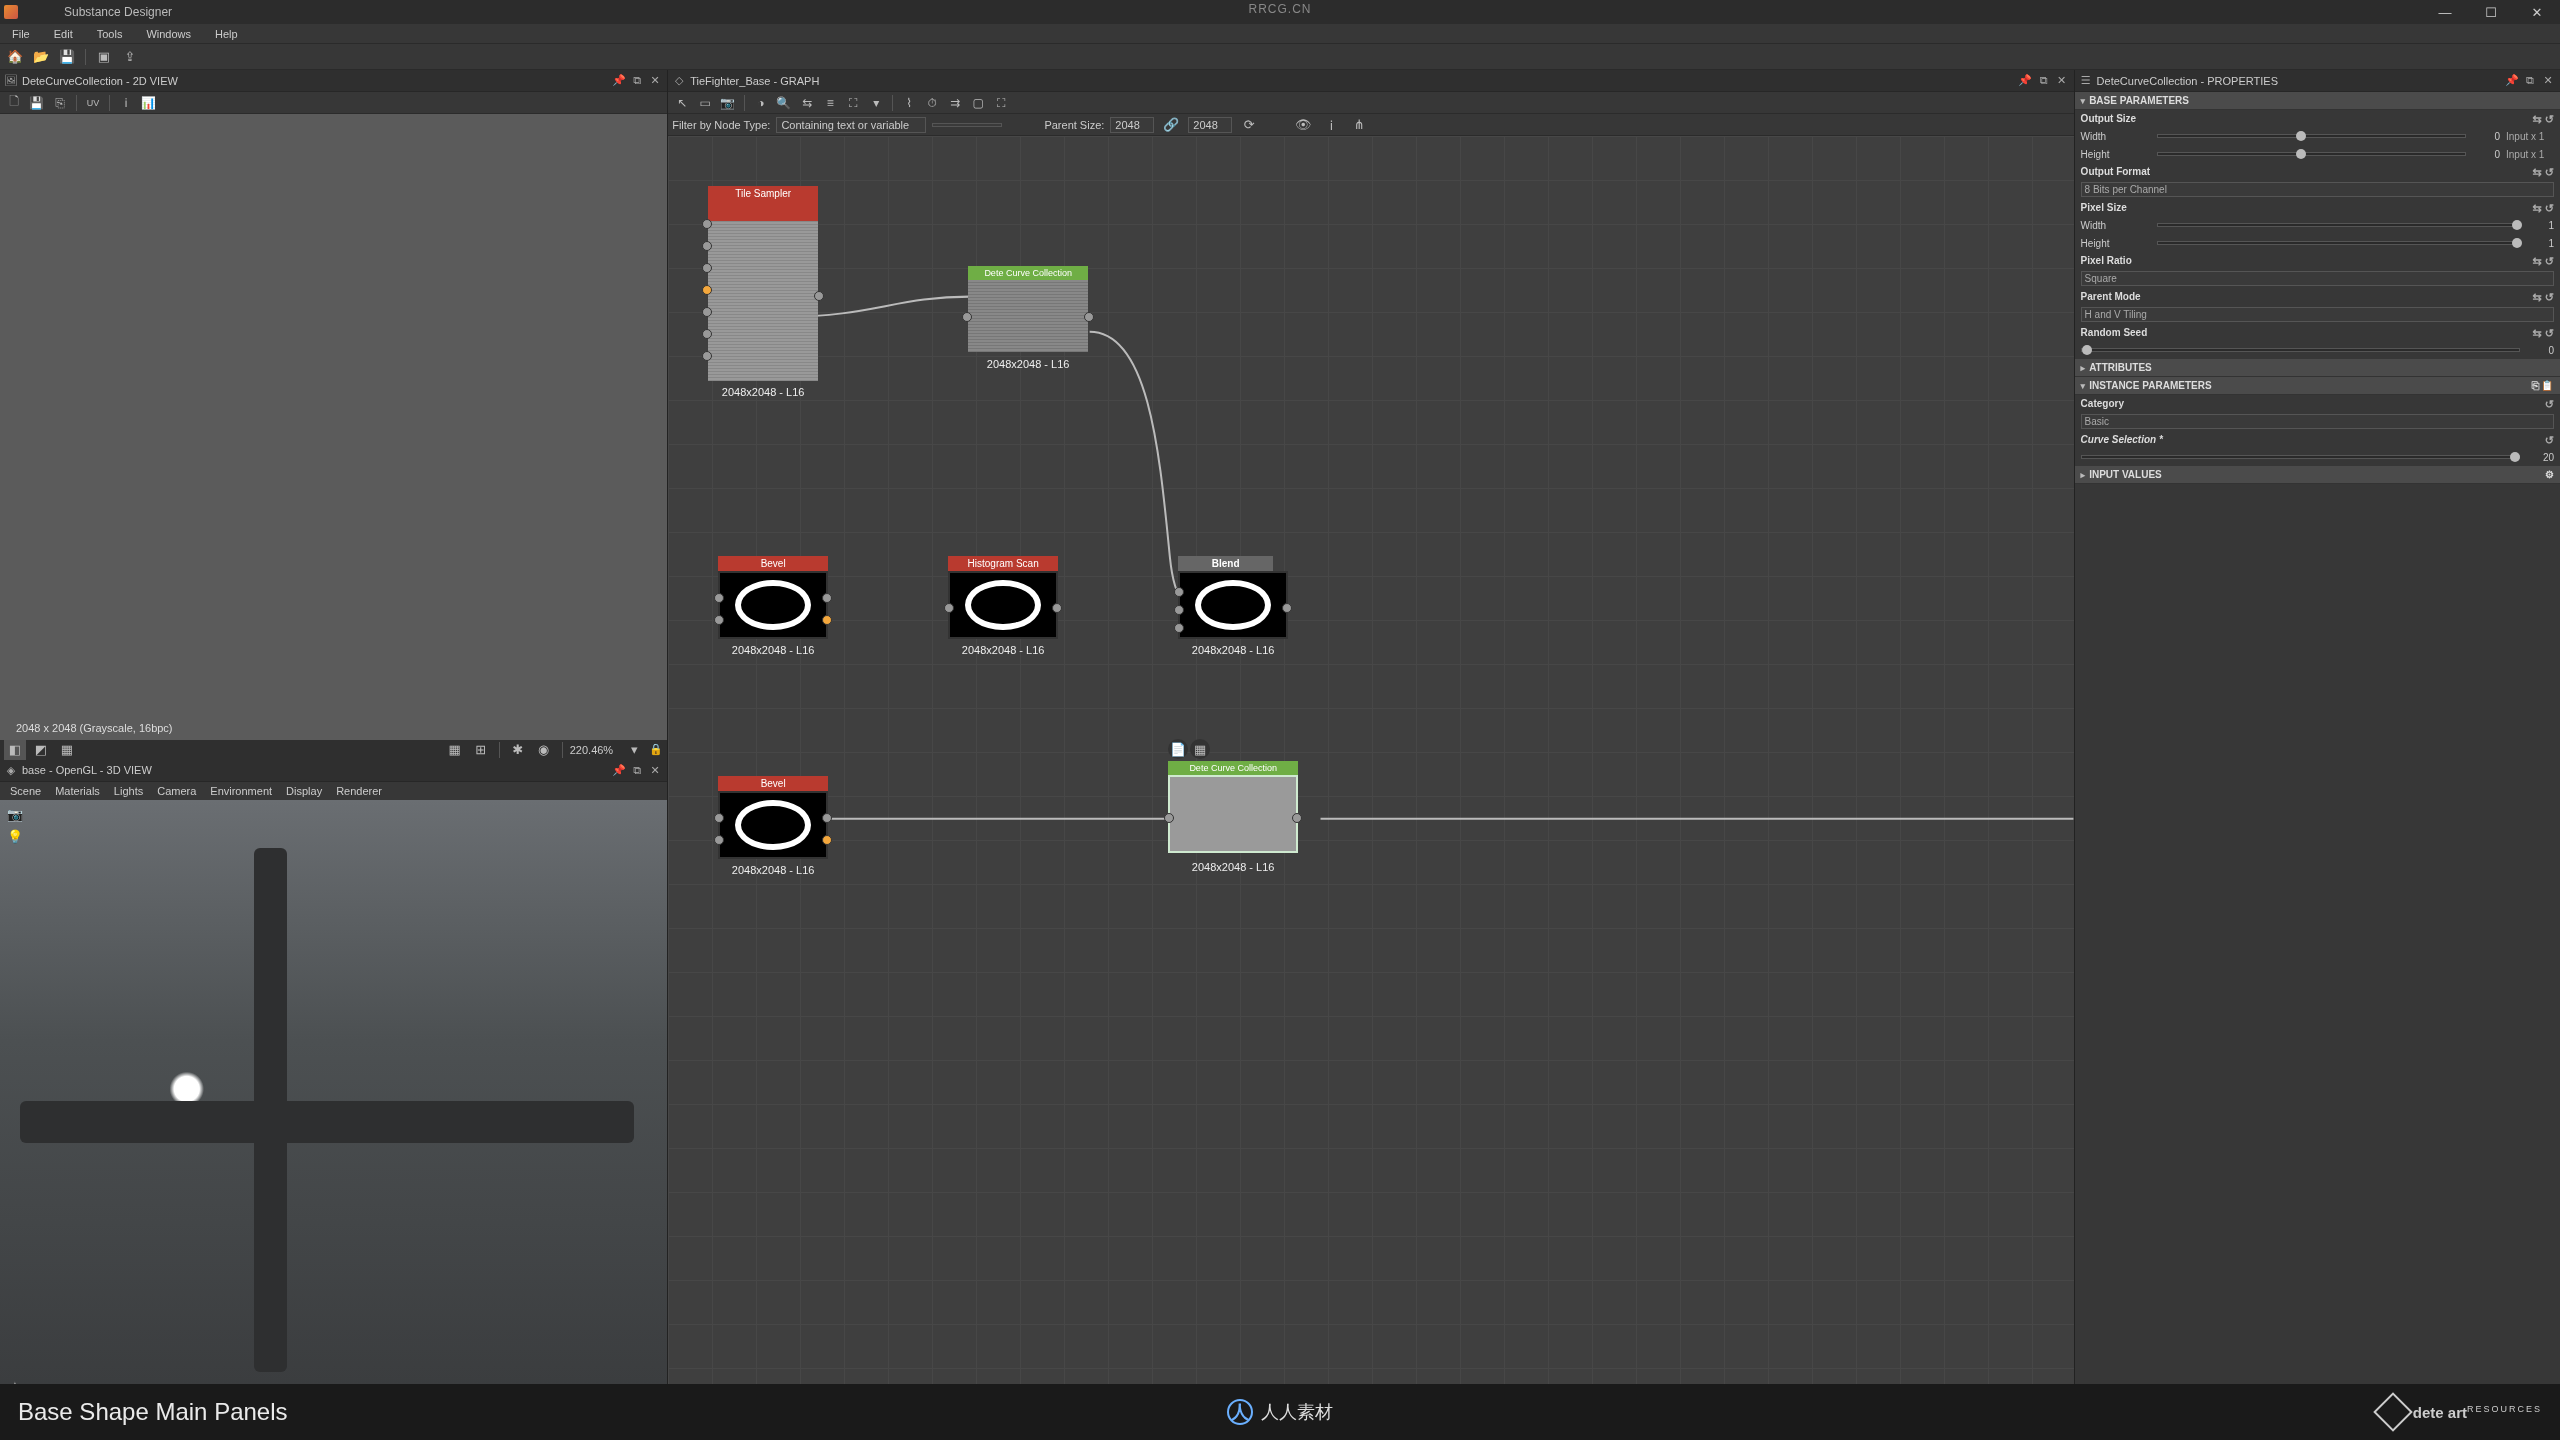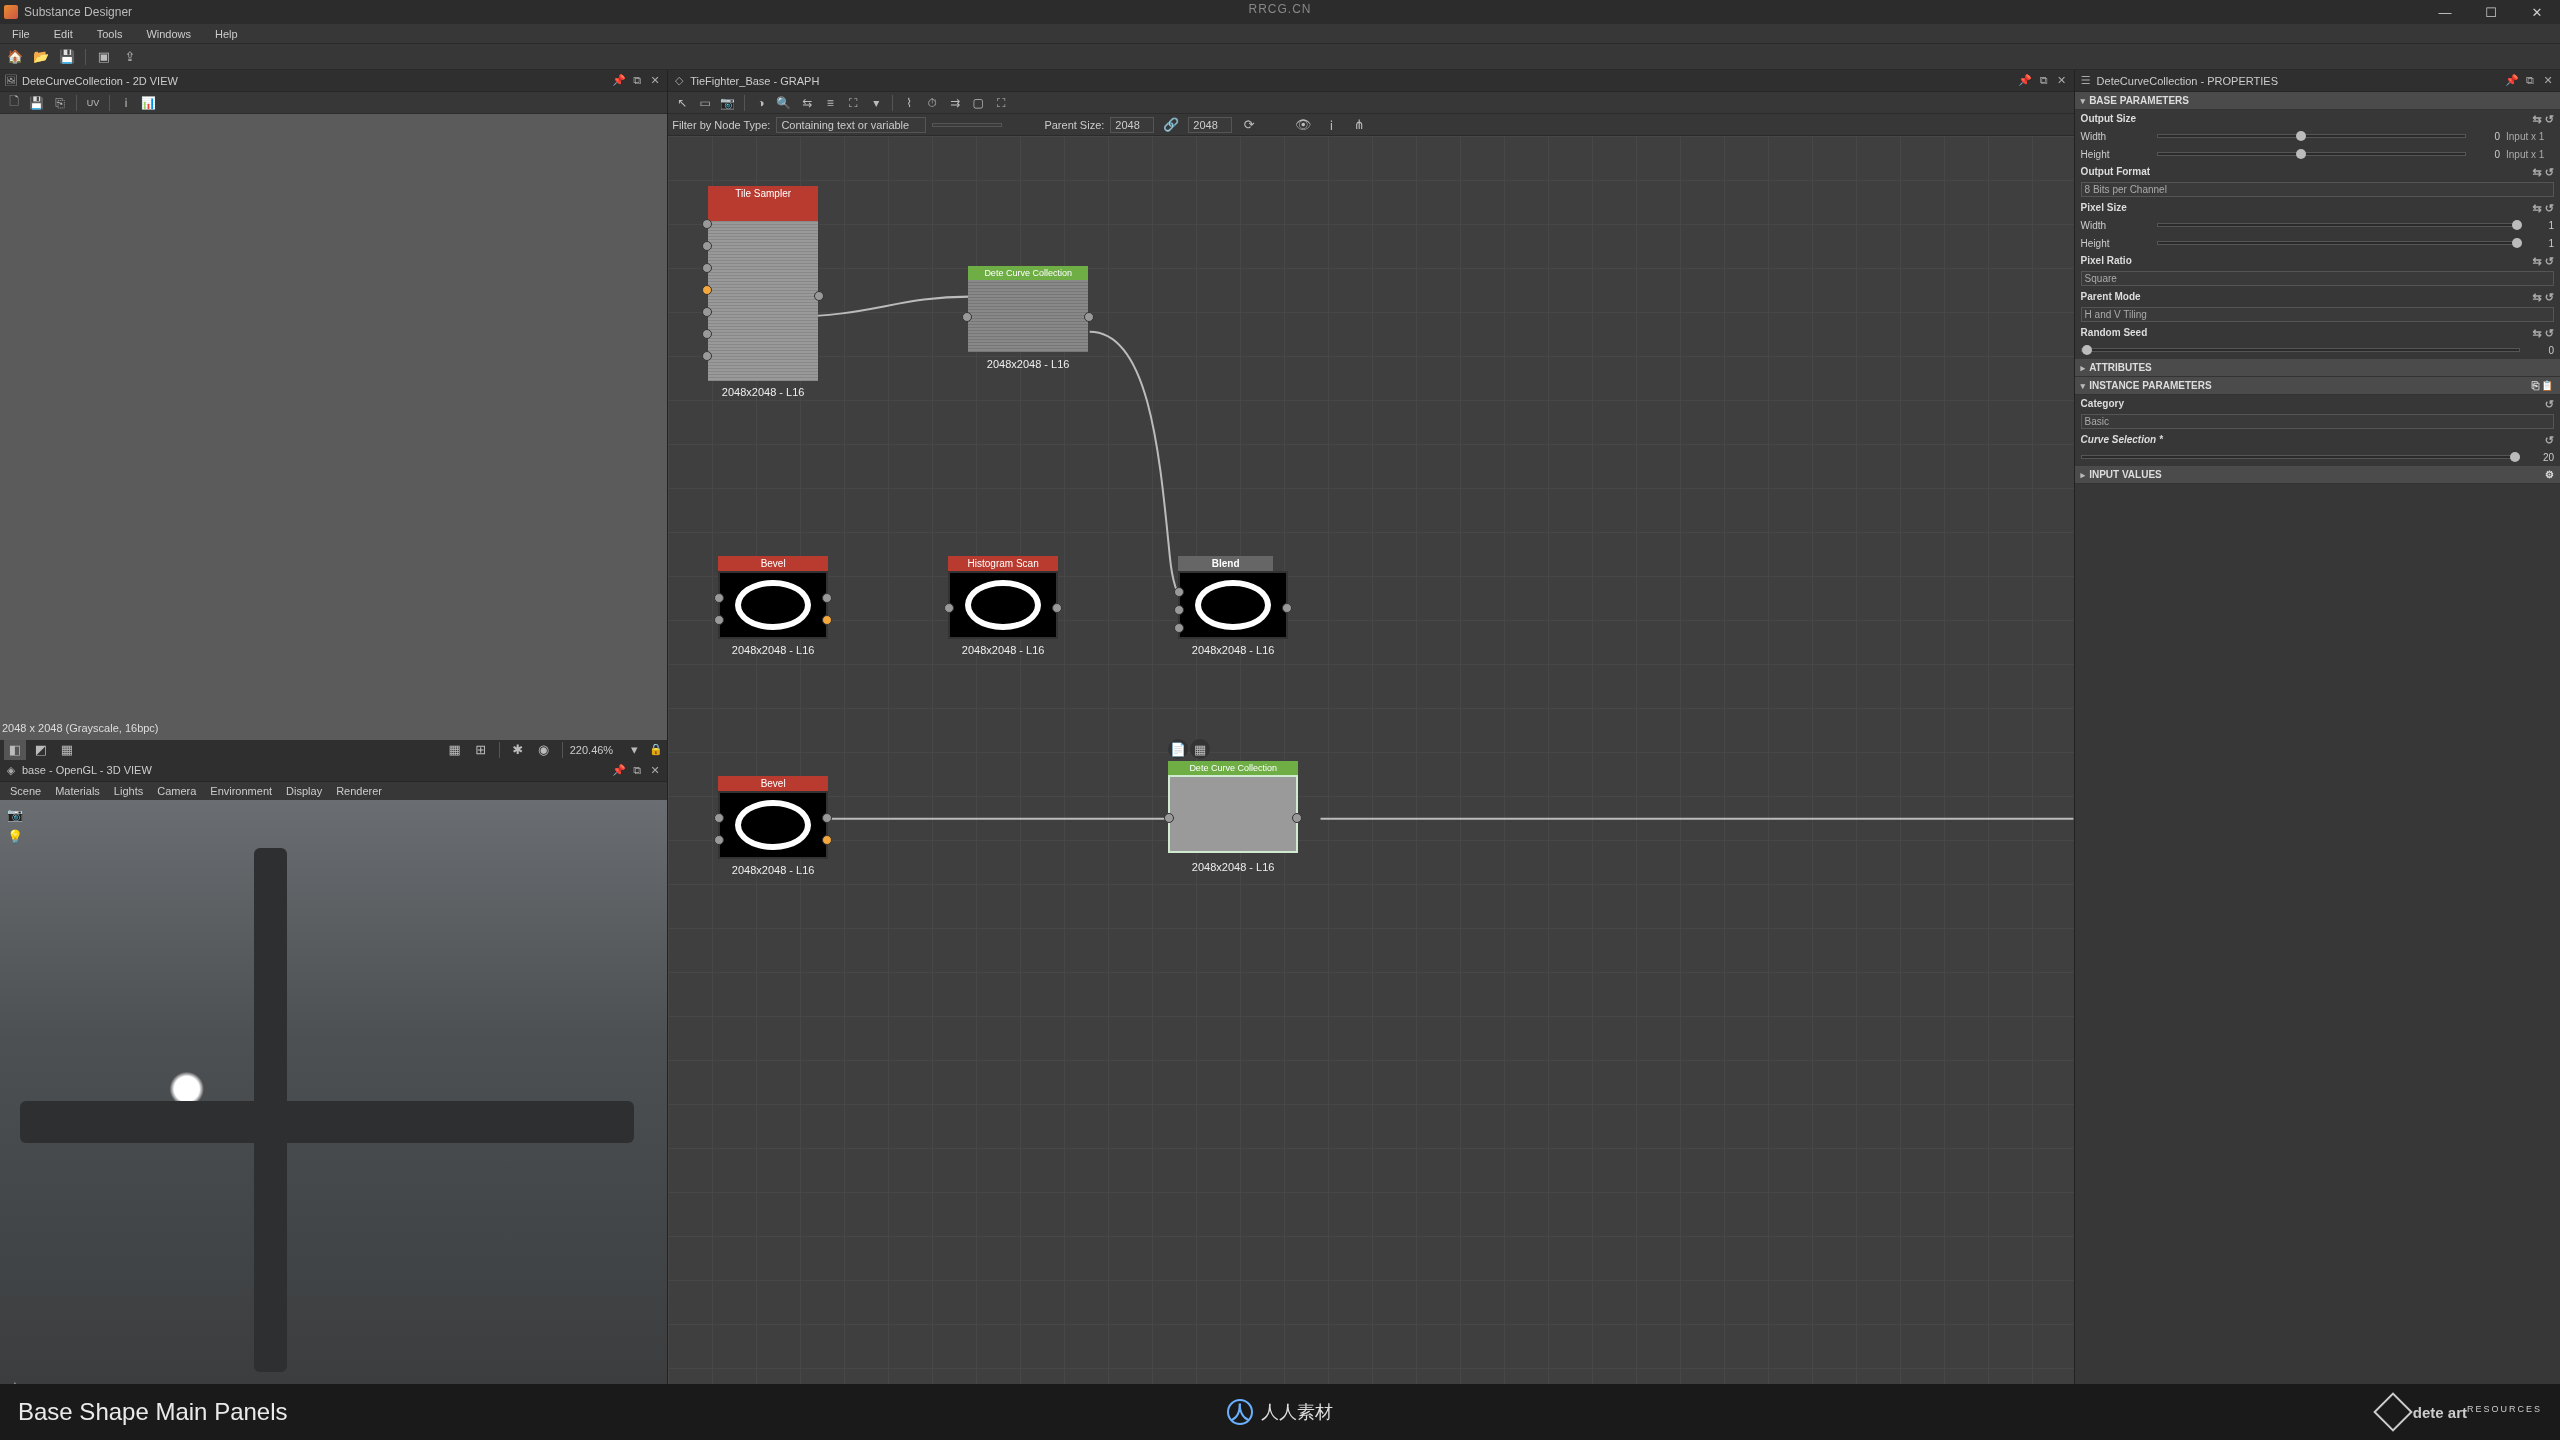--- a/index.html
+++ b/index.html
@@ -4,21 +4,21 @@
 <style>
   * { margin:0; padding:0; box-sizing:border-box; font-family:"Segoe UI",Tahoma,sans-serif; }
   body { background:#333; color:#ccc; font-size:11px; overflow:hidden; width:2560px; height:1440px; transform-origin:top left; }
   
   html,body{width:100%;height:100%;}
   .root{display:flex;flex-direction:column;height:100%;background:#373737;}
 
   
   .titlebar{height:24px;background:#2c2c2c;display:flex;align-items:center;padding:0 4px;position:relative;}
   .titlebar .app-icon{width:14px;height:14px;background:linear-gradient(135deg,#e88c30,#c54);border-radius:2px;margin-right:6px;}
-  .titlebar .title{font-size:12px;color:#bbb;}
+  .titlebar .title{font-size:12px;color:#bbb;margin-left:40px;}
   .winbtns{position:absolute;right:0;top:0;display:flex;}
   .winbtn{width:46px;height:24px;display:flex;align-items:center;justify-content:center;color:#ccc;font-size:13px;}
 
   
   .menubar{height:20px;background:#373737;display:flex;align-items:center;padding:0 4px;gap:8px;font-size:11px;color:#ccc;border-bottom:1px solid #2a2a2a;}
   .menubar span{padding:2px 8px;}
 
   
   .maintoolbar{height:26px;background:#373737;display:flex;align-items:center;padding:0 4px;gap:4px;border-bottom:1px solid #2a2a2a;}
   .tbtn{width:22px;height:22px;display:flex;align-items:center;justify-content:center;color:#bbb;font-size:13px;}
@@ -35,21 +35,21 @@
   .panel-head .picon{width:14px;height:14px;margin-right:4px;display:inline-flex;align-items:center;justify-content:center;color:#aaa;}
   .panel-head .ptitle{flex:1;white-space:nowrap;overflow:hidden;}
   .panel-head .pbtns{display:flex;gap:2px;}
   .panel-head .pbtn{width:16px;height:16px;display:flex;align-items:center;justify-content:center;color:#aaa;font-size:11px;}
 
   .subtool{height:22px;background:#373737;display:flex;align-items:center;padding:0 4px;gap:3px;border-bottom:1px solid #2b2b2b;}
   .subtool .tbtn{width:20px;height:20px;font-size:12px;}
 
   
   .view2d{flex:1;background:#5b5b5b;position:relative;}
-  .view2d .dim{position:absolute;left:2px;bottom:6px;font-size:11px;color:#ddd;text-align:center;}
+  .view2d .dim{position:absolute;left:16px;bottom:6px;font-size:11px;color:#ddd;text-align:center;}
 
   .view2d-statusbar{height:20px;background:#2f2f2f;display:flex;align-items:center;padding:0 4px;gap:4px;}
   .view2d-statusbar .zoom{margin-left:auto;color:#ccc;font-size:11px;padding-right:6px;}
   .lockicon{width:14px;height:14px;display:flex;align-items:center;justify-content:center;}
 
   
   .panel-3d{display:flex;flex-direction:column;flex:0 0 49%;}
   .menubar3d{height:18px;background:#373737;display:flex;align-items:center;padding:0 4px;gap:2px;font-size:11px;color:#ccc;}
   .menubar3d span{padding:1px 6px;}
   .view3d{flex:1;background:radial-gradient(circle at 28% 48%, #fff 0%, #fff 2.2%, rgba(255,255,255,0) 3%), linear-gradient(#6a6e72 0%, #4c5052 40%, #3a3c3e 100%);position:relative;overflow:hidden;}

